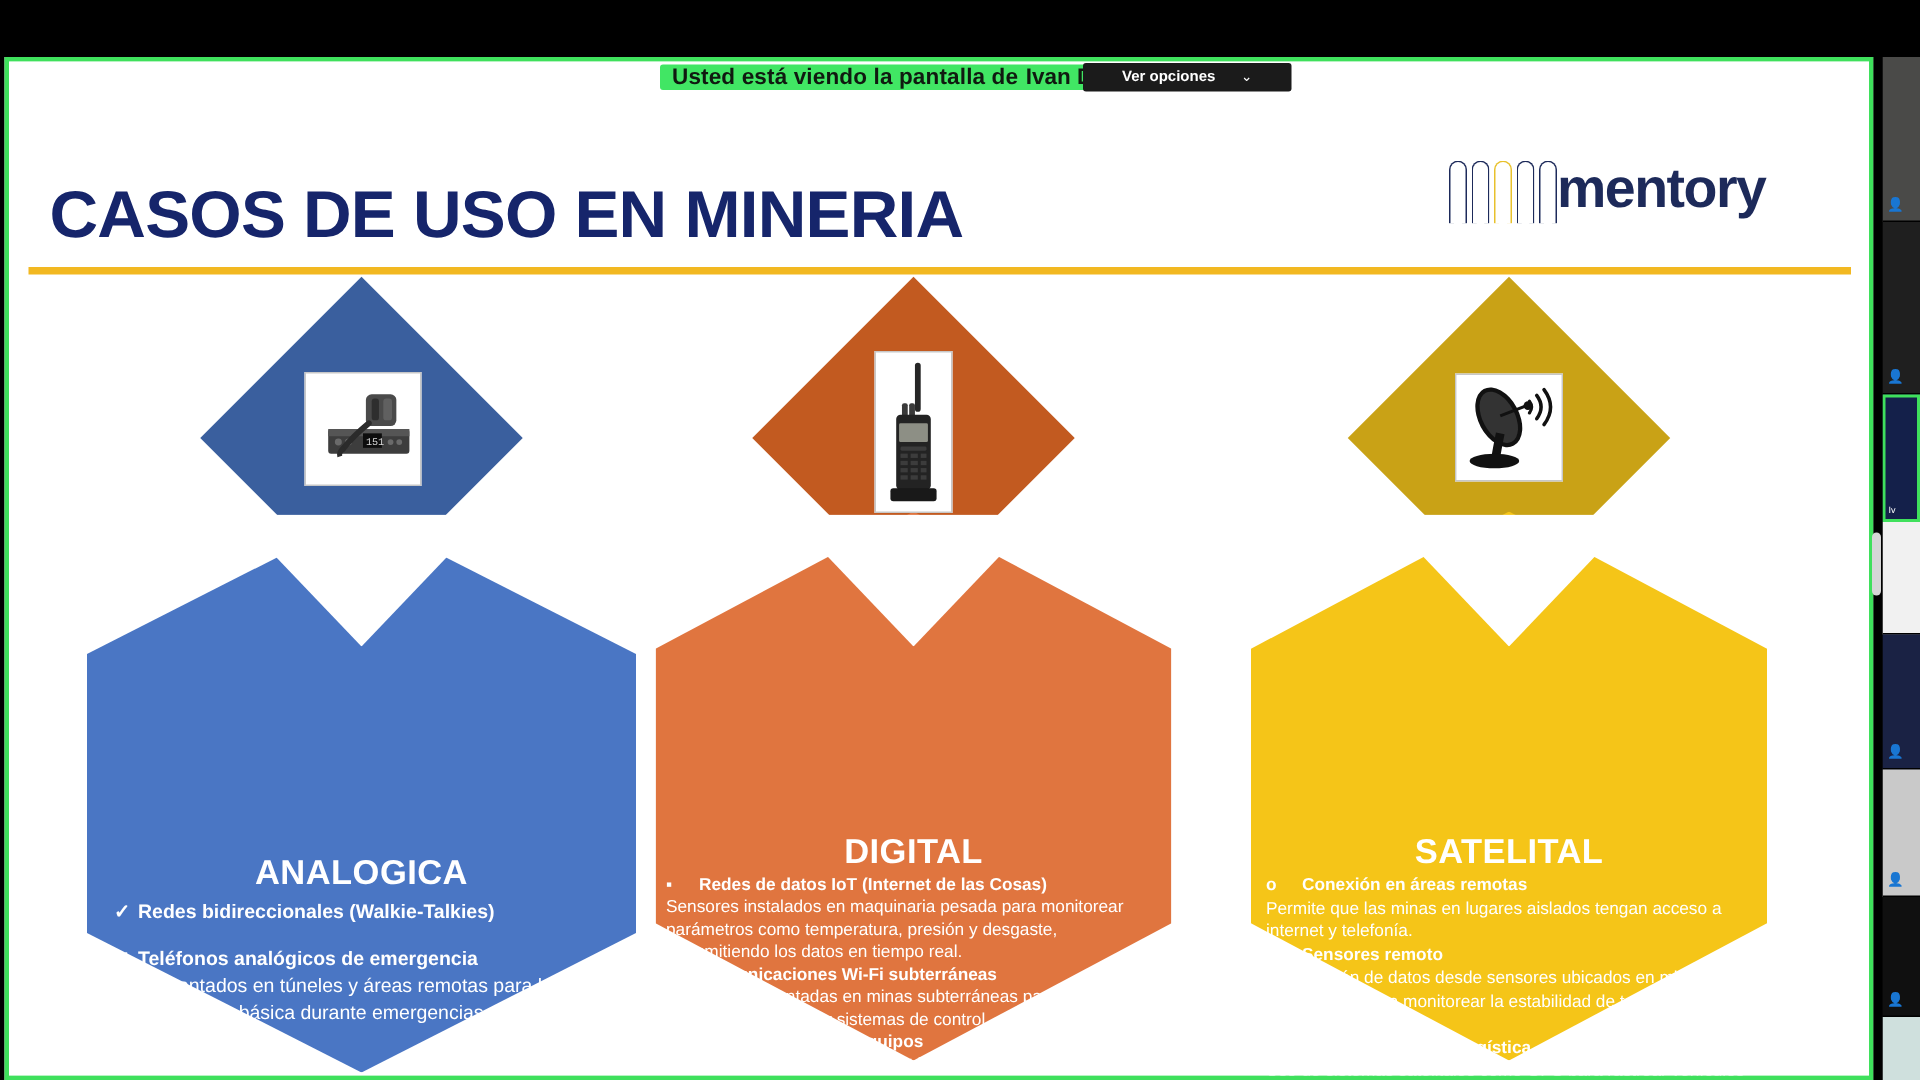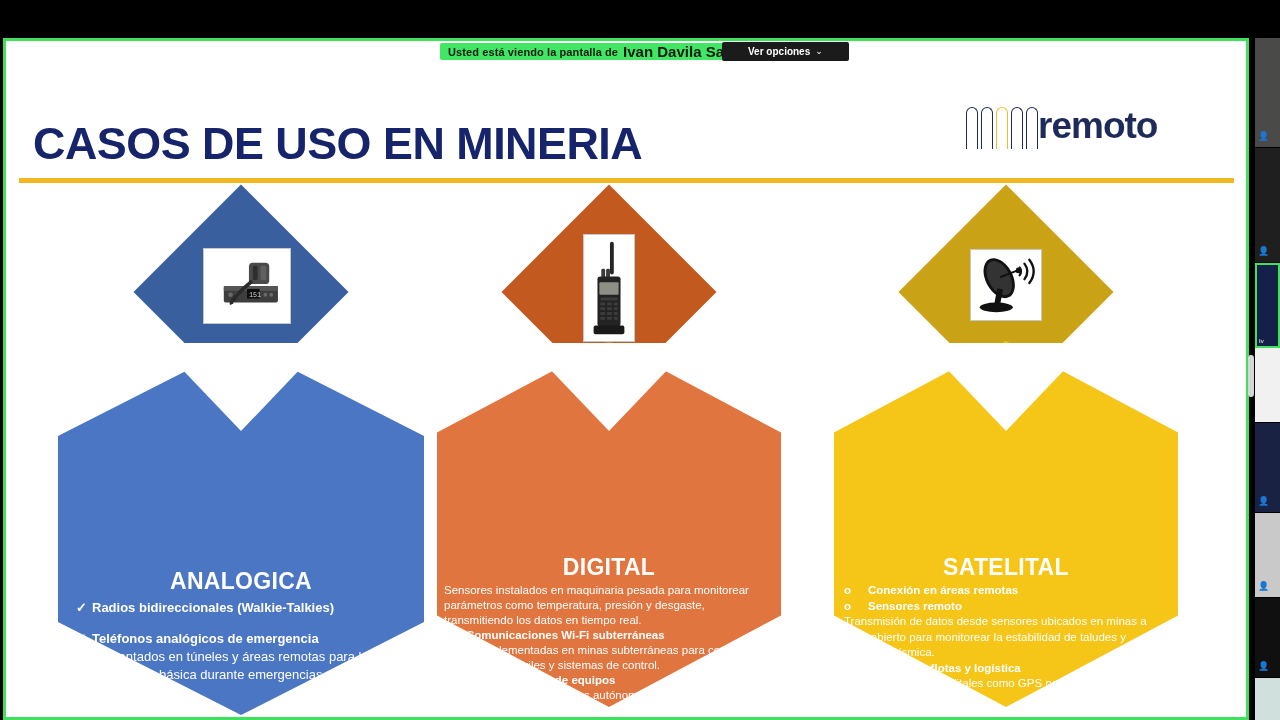--- a/index.html
+++ b/index.html
@@ -15,33 +15,33 @@
 
   
   .share-pill {
     position:absolute; left:440px; top:43px; height:17px;
     display:flex; align-items:center;
     background:#41e664; border-radius:2px;
     padding:0 8px; z-index:60;
     white-space:nowrap;
   }
   .share-pill .txt {
-    font-size:11px; font-weight:bold; color:#101a10; letter-spacing:0.1px;
+    font-size:15px; font-weight:bold; color:#101a10; letter-spacing:0.1px;
   }
   .share-pill .who { font-size:15px; font-weight:bold; color:#101a10; margin-left:5px; }
   .share-pill .pin { margin-left:5px; font-size:9px; color:#3a6b3a; }
   .share-pill .recdot {
     width:5px; height:5px; border-radius:50%; background:#e0523c; margin-left:8px;
   }
   .share-pill .rec { font-size:7.5px; font-weight:bold; color:#5a7a5a; margin-left:3px; letter-spacing:.4px; }
 
   .ver-opciones {
     position:absolute; left:722px; top:42px; height:19px;
     background:#1b1b1b; border-radius:2px;
-    display:flex; align-items:center; gap:5px;
+    display:flex; align-items:center; gap:17px;
     padding:0 26px; z-index:61; cursor:pointer;
   }
   .ver-opciones span.lbl { font-size:10px; font-weight:bold; color:#fff; }
   .ver-opciones .chev { font-size:9px; color:#fff; line-height:1; }
 
   
   .green-frame {
     position:absolute; left:3px; top:38px; width:1246px; height:682px;
     border:3px solid #3fe05c; background:#fff; overflow:hidden;
   }
@@ -101,21 +101,21 @@
   
   .notch {
     position:absolute; left:50%; top:127px; width:168px; height:88px;
     margin-left:-84px; background:#ffffff;
     clip-path:polygon(0% 0%, 100% 0%, 50% 100%);
   }
 
   
   .iconbox {
     position:absolute; left:50%; margin-left:-38px; top:32px;
-    width:88px; height:76px; background:#fff;
+    width:78px; height:76px; background:#fff;
     border:1px solid #c7c7c7;
     display:flex; align-items:center; justify-content:center;
     overflow:hidden; z-index:5;
   }
   .col.c2 .iconbox { width:52px; height:108px; margin-left:-26px; top:18px; }
   .col.c3 .iconbox { width:72px; height:72px; margin-left:-36px; top:33px; }
 
   
   .content { position:absolute; left:0; top:0; width:370px; z-index:6; }
   .head {
@@ -194,21 +194,21 @@
       <div class="gold-rule"></div>
 
       <div class="logo">
         <div class="bars">
           <div class="bar"></div>
             <div class="bar"></div>
           <div class="bar gold"></div>
           <div class="bar"></div>
             <div class="bar"></div>
         </div>
-        <div class="word">remoto</div>
+        <div class="word">mentory</div>
       </div>
 
       <div class="col c1">
         <div class="diamond" style="background: rgb(58, 95, 158);"></div>
         <div class="hexbody" style="background: rgb(74, 118, 196);"></div>
         <div class="notch"></div>
 
         <div class="iconbox">
           <svg viewBox="0 0 76 60" width="74" height="58">
             <rect x="0" y="0" width="76" height="60" fill="#fff"></rect>
@@ -228,21 +228,21 @@
 
             <path d="M42 26 q-6 5 -10 9 q-5 5 -8 9" stroke="#2b2b2b" stroke-width="4" fill="none" stroke-linecap="round"></path>
             <path d="M25 43 q-4 3 -3 6" stroke="#2b2b2b" stroke-width="3.5" fill="none"></path>
           </svg>
         </div>
 
         <div class="content">
           <div class="head">ANALOGICA</div>
           <div class="bullets">
             <div class="bgroup">
-              <div class="b-title"><span class="b-mark">✓</span><span>Radios bidireccionales (Walkie-Talkies)</span></div>
+              <div class="b-title"><span class="b-mark">✓</span><span>Redes bidireccionales (Walkie-Talkies)</span></div>
             </div>
             <div class="bgroup">
               <div class="b-title"><span class="b-mark">✓</span><span>Teléfonos analógicos de emergencia</span></div>
               <div class="b-body">Implementados en túneles y áreas remotas para la comunicación básica durante emergencias.</div>
             </div>
 
           </div>
         </div>
       </div>
 
@@ -275,20 +275,21 @@
                 <rect x="31" y="84" width="4" height="3"></rect>
             </g>
             <rect x="10" y="93" width="32" height="9" rx="2" fill="#191919"></rect>
           </svg>
         </div>
 
         <div class="content">
           <div class="head">DIGITAL</div>
           <div class="bullets">
             <div class="bgroup">
+              <div class="b-title"><span class="b-mark">▪</span><span>Redes de datos IoT (Internet de las Cosas)</span></div>
               <div class="b-body">Sensores instalados en maquinaria pesada para monitorear parámetros como temperatura, presión y desgaste, transmitiendo los datos en tiempo real.</div>
             </div>
             <div class="bgroup">
               <div class="b-title"><span class="b-mark">▪</span><span>Comunicaciones Wi-Fi subterráneas</span></div>
               <div class="b-body">Redes implementadas en minas subterráneas para conectar dispositivos móviles y sistemas de control.</div>
             </div>
             <div class="bgroup">
               <div class="b-title"><span class="b-mark">▪</span><span>Automatización de equipos</span></div>
               <div class="b-body">Comunicación entre equipos autónomos, como camiones y perforadoras, que usan protocolos digitales para coordinar tareas.</div>
             </div>
@@ -317,20 +318,21 @@
               <path d="M50 18 q3 4 0 8" stroke-width="2.2"></path>
             </g>
           </svg>
         </div>
 
         <div class="content">
           <div class="head">SATELITAL</div>
           <div class="bullets">
             <div class="bgroup">
               <div class="b-title"><span class="b-mark">o</span><span>Conexión en áreas remotas</span></div>
+              <div class="b-body">Permite que las minas en lugares aislados tengan acceso a internet y telefonía.</div>
             </div>
             <div class="bgroup">
               <div class="b-title"><span class="b-mark">o</span><span>Sensores remoto</span></div>
               <div class="b-body">Transmisión de datos desde sensores ubicados en minas a cielo abierto para monitorear la estabilidad de taludes y actividad sísmica.</div>
             </div>
             <div class="bgroup">
               <div class="b-title"><span class="b-mark">o</span><span>Gestión de flotas y logística</span></div>
               <div class="b-body">Uso de sistemas satelitales como GPS para rastrear vehículos y optimizar rutas.</div>
             </div>
 

